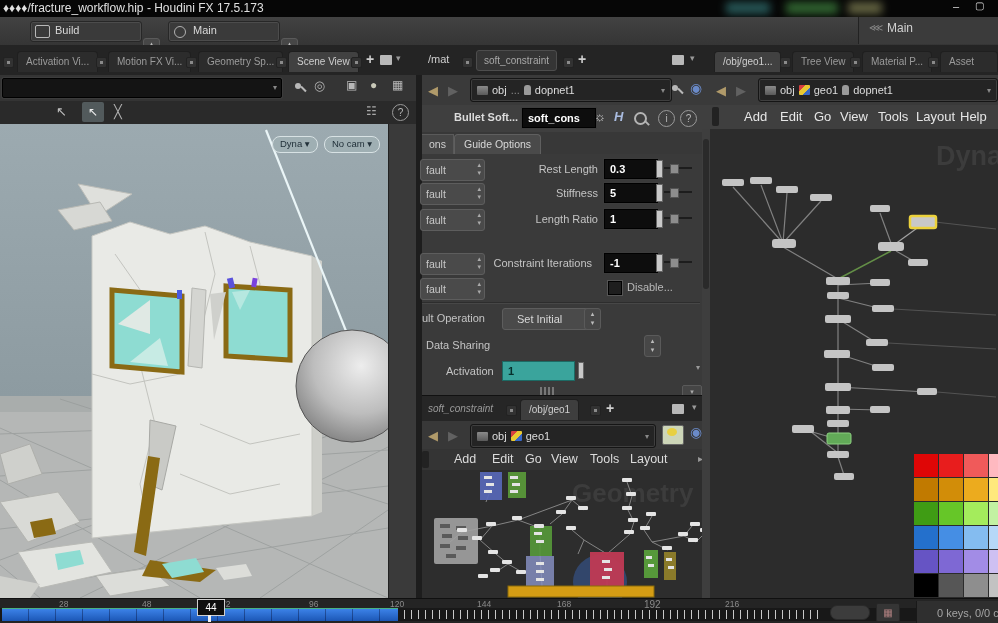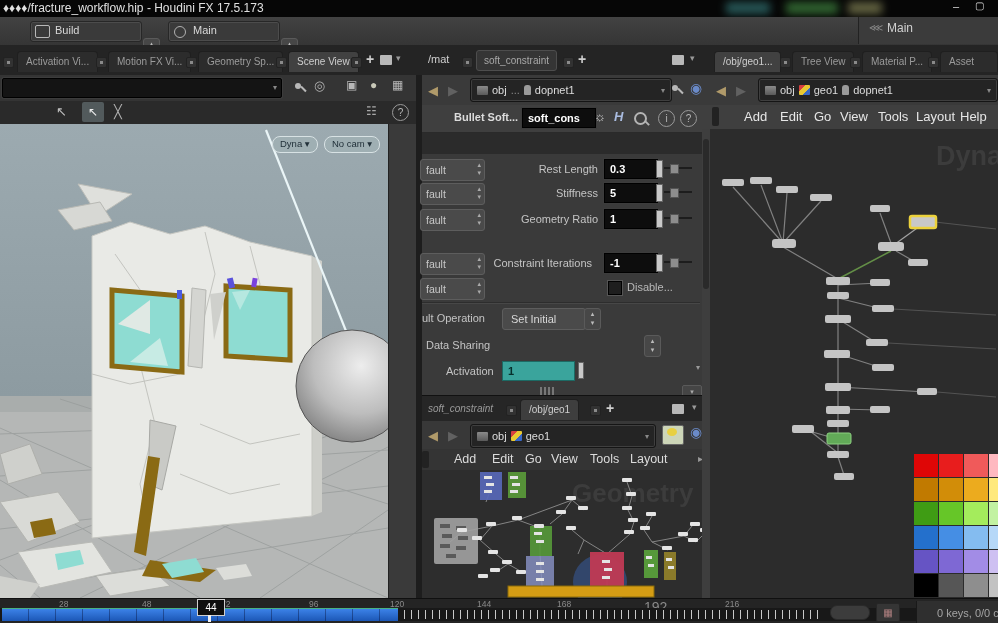--- a/index.html
+++ b/index.html
@@ -23,21 +23,21 @@
         font-size:11px;font-weight:bold;line-height:18px;padding:0 5px;}
   .plabel{position:absolute;font-size:11px;color:#c4c4c4;text-align:right;}
   .pslider{position:absolute;width:38px;height:16px;}
   .pslider .h{position:absolute;left:0;top:0;width:5px;height:16px;background:#c9c9c9;border:1px solid #666;}
   .pslider .t{position:absolute;left:8px;top:7px;width:28px;height:2px;background:#1d1d1d;}
   .pslider .n{position:absolute;left:14px;top:4px;width:7px;height:8px;background:#8d8d8d;border:1px solid #555;}
   .fchip{position:absolute;width:58px;height:20px;background:#4a4a4a;border:1px solid #5d5d5d;
         border-radius:3px;font-size:10.5px;color:#c8c8c8;line-height:20px;padding-left:5px;overflow:hidden;}
   .fchip .sp{position:absolute;right:3px;top:1px;font-size:7px;color:#aaa;line-height:8px;text-align:center;}
   .ddchip{position:absolute;height:20px;background:#4a4a4a;border:1px solid #5d5d5d;border-radius:3px;
-        font-size:11px;color:#d8d8d8;line-height:20px;padding:0 8px;}
+        font-size:11px;color:#d8d8d8;line-height:20px;padding:0 14px;}
   .spin{position:absolute;width:15px;height:20px;background:#474747;border:1px solid #5a5a5a;border-radius:3px;
         font-size:7px;color:#bbb;text-align:center;line-height:9px;}
   .circ{position:absolute;width:15px;height:15px;border:1.5px solid #9a9a9a;border-radius:50%;
         font-size:10px;color:#b8b8b8;text-align:center;line-height:15px;}
   .mag{position:absolute;width:9px;height:9px;border:2px solid #b4b4b4;border-radius:50%;}
   .mag::after{content:"";position:absolute;left:8px;top:8px;width:6px;height:2px;background:#b4b4b4;
         transform:rotate(45deg);}
   .pinico{position:absolute;width:14px;height:14px;}
   .pinico::before{content:"";position:absolute;left:2px;top:2px;width:6px;height:6px;background:#b8b8b8;border-radius:50%;}
   .pinico::after{content:"";position:absolute;left:7px;top:7px;width:7px;height:2px;background:#b8b8b8;transform:rotate(45deg);}
@@ -255,20 +255,24 @@
   <div class="abs" style="left:422px;top:105px;width:288px;height:27px;background:#3f3f3f;border-bottom:1px solid #2a2a2a;">
     <span class="abs txt" style="left:32px;top:6px;font-size:11px;font-weight:bold;color:#dcdcdc;">Bullet Soft...</span>
     <span class="abs ffield" style="left:100px;top:3px;width:62px;">soft_cons</span>
     <span class="abs txt" style="left:172px;top:4px;font-size:13px;color:#c8c8c8;">☼</span>
     <span class="abs txt" style="left:192px;top:4px;font-size:13px;font-weight:bold;font-style:italic;color:#aabce0;">H</span>
     <span class="mag" style="left:212px;top:7px;"></span>
     <span class="circ" style="left:236px;top:5px;">i</span>
     <span class="circ" style="left:258px;top:5px;">?</span>
   </div>
 
+  <div class="abs" style="left:422px;top:132px;width:288px;height:22px;background:#383838;">
+    <span class="abs" style="left:0;top:2px;height:19px;line-height:19px;padding:0 7px;background:#464646;border:1px solid #5a5a5a;border-left:none;border-bottom:none;font-size:10.5px;color:#d0d0d0;">ons</span>
+    <span class="abs" style="left:32px;top:2px;height:19px;line-height:19px;padding:0 9px;background:#4a4a4a;border:1px solid #5f5f5f;border-bottom:none;border-radius:4px 4px 0 0;font-size:10.5px;color:#d8d8d8;">Guide Options</span>
+  </div>
 
   <div class="abs" style="left:422px;top:154px;width:288px;height:241px;background:#3a3a3a;">
 
     <span class="fchip" style="left:-2px;top:5px;"><span>fault</span><span class="sp">▴<br>▾</span></span>
     <span class="fchip" style="left:-2px;top:29px;"><span>fault</span><span class="sp">▴<br>▾</span></span>
     <span class="fchip" style="left:-2px;top:55px;"><span>fault</span><span class="sp">▴<br>▾</span></span>
     <span class="fchip" style="left:-2px;top:99px;"><span>fault</span><span class="sp">▴<br>▾</span></span>
     <span class="fchip" style="left:-2px;top:124px;"><span>fault</span><span class="sp">▴<br>▾</span></span>
 
     <span class="plabel" style="left:66px;top:9px;width:110px;">Rest Length</span>
@@ -280,21 +284,21 @@
       </span>
 
     <span class="plabel" style="left:66px;top:33px;width:110px;">Stiffness</span>
     <span class="abs ffield" style="left:182px;top:29px;width:42px;">5</span>
     <span class="pslider" style="left:234px;top:30px;">
         <span class="h"></span>
         <span class="t"></span>
         <span class="n"></span>
       </span>
 
-    <span class="plabel" style="left:66px;top:59px;width:110px;">Geometry Ratio</span>
+    <span class="plabel" style="left:66px;top:59px;width:110px;">Length Ratio</span>
     <span class="abs ffield" style="left:182px;top:55px;width:42px;">1</span>
     <span class="pslider" style="left:234px;top:56px;">
         <span class="h"></span>
         <span class="t"></span>
         <span class="n"></span>
       </span>
 
     <span class="plabel" style="left:40px;top:103px;width:130px;">Constraint Iterations</span>
     <span class="abs ffield" style="left:182px;top:99px;width:42px;">-1</span>
     <span class="pslider" style="left:234px;top:100px;">
@@ -551,21 +555,21 @@
 
 
   <div class="bar" style="top:598px;height:25px;background:#242424;border-top:1px solid #101010;">
     <span class="abs txt" style="left:59px;top:0;font-size:8.5px;color:#8a8a8a;">28</span>
     <span class="abs txt" style="left:142px;top:0;font-size:8.5px;color:#8a8a8a;">48</span>
     <span class="abs txt" style="left:221px;top:0;font-size:8.5px;color:#8a8a8a;">72</span>
     <span class="abs txt" style="left:309px;top:0;font-size:8.5px;color:#8a8a8a;">96</span>
     <span class="abs txt" style="left:390px;top:0;font-size:8.5px;color:#8a8a8a;">120</span>
     <span class="abs txt" style="left:477px;top:0;font-size:8.5px;color:#8a8a8a;">144</span>
     <span class="abs txt" style="left:557px;top:0;font-size:8.5px;color:#8a8a8a;">168</span>
-    <span class="abs txt" style="left:644px;top:0;font-size:14px;color:#8a8a8a;">192</span>
+    <span class="abs txt" style="left:644px;top:0;font-size:10px;color:#8a8a8a;">192</span>
     <span class="abs txt" style="left:725px;top:0;font-size:8.5px;color:#8a8a8a;">216</span>
 
     <div class="abs" style="left:0;top:9px;width:998px;height:13px;background:#181818;">
       <div class="abs" style="left:2px;top:0;width:396px;height:13px;background:linear-gradient(#3c82e8,#1c57b6);
             border-top:1px solid #47b285;box-sizing:border-box;">
         <div style="width:100%;height:100%;background:repeating-linear-gradient(90deg,transparent 0 26px,rgba(0,0,30,.35) 26px 27px);"></div>
       </div>
       <div class="abs" style="left:398px;top:2px;width:424px;height:9px;
             background:repeating-linear-gradient(90deg,transparent 0 6px,#c8c8c8 6px 7px);"></div>
     </div>

